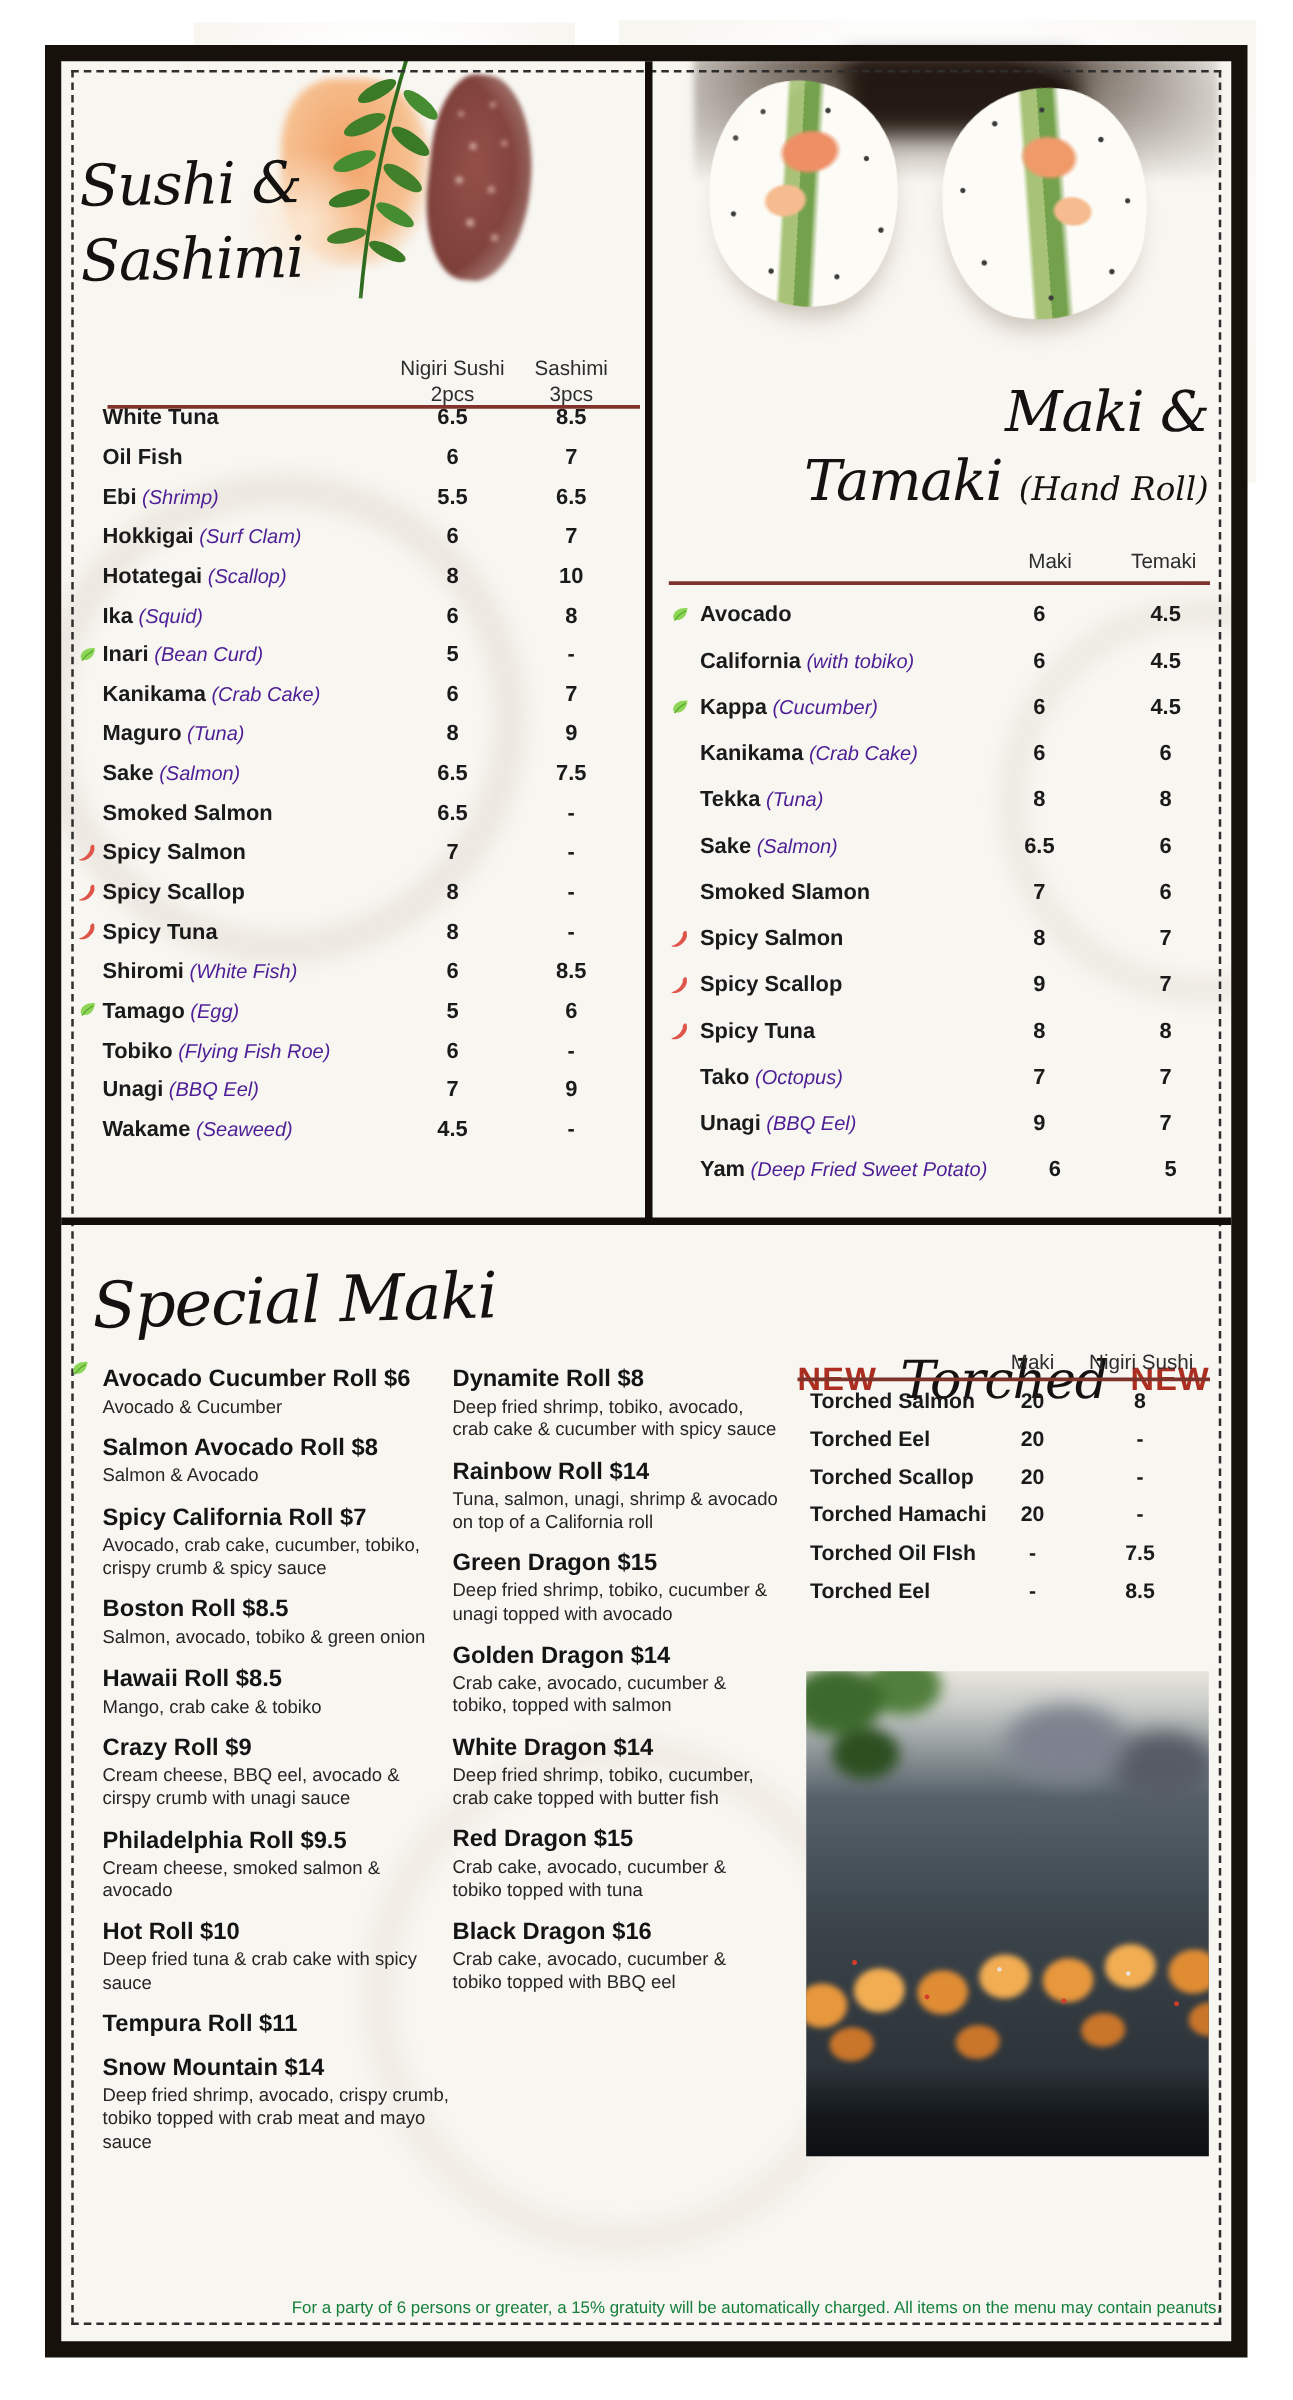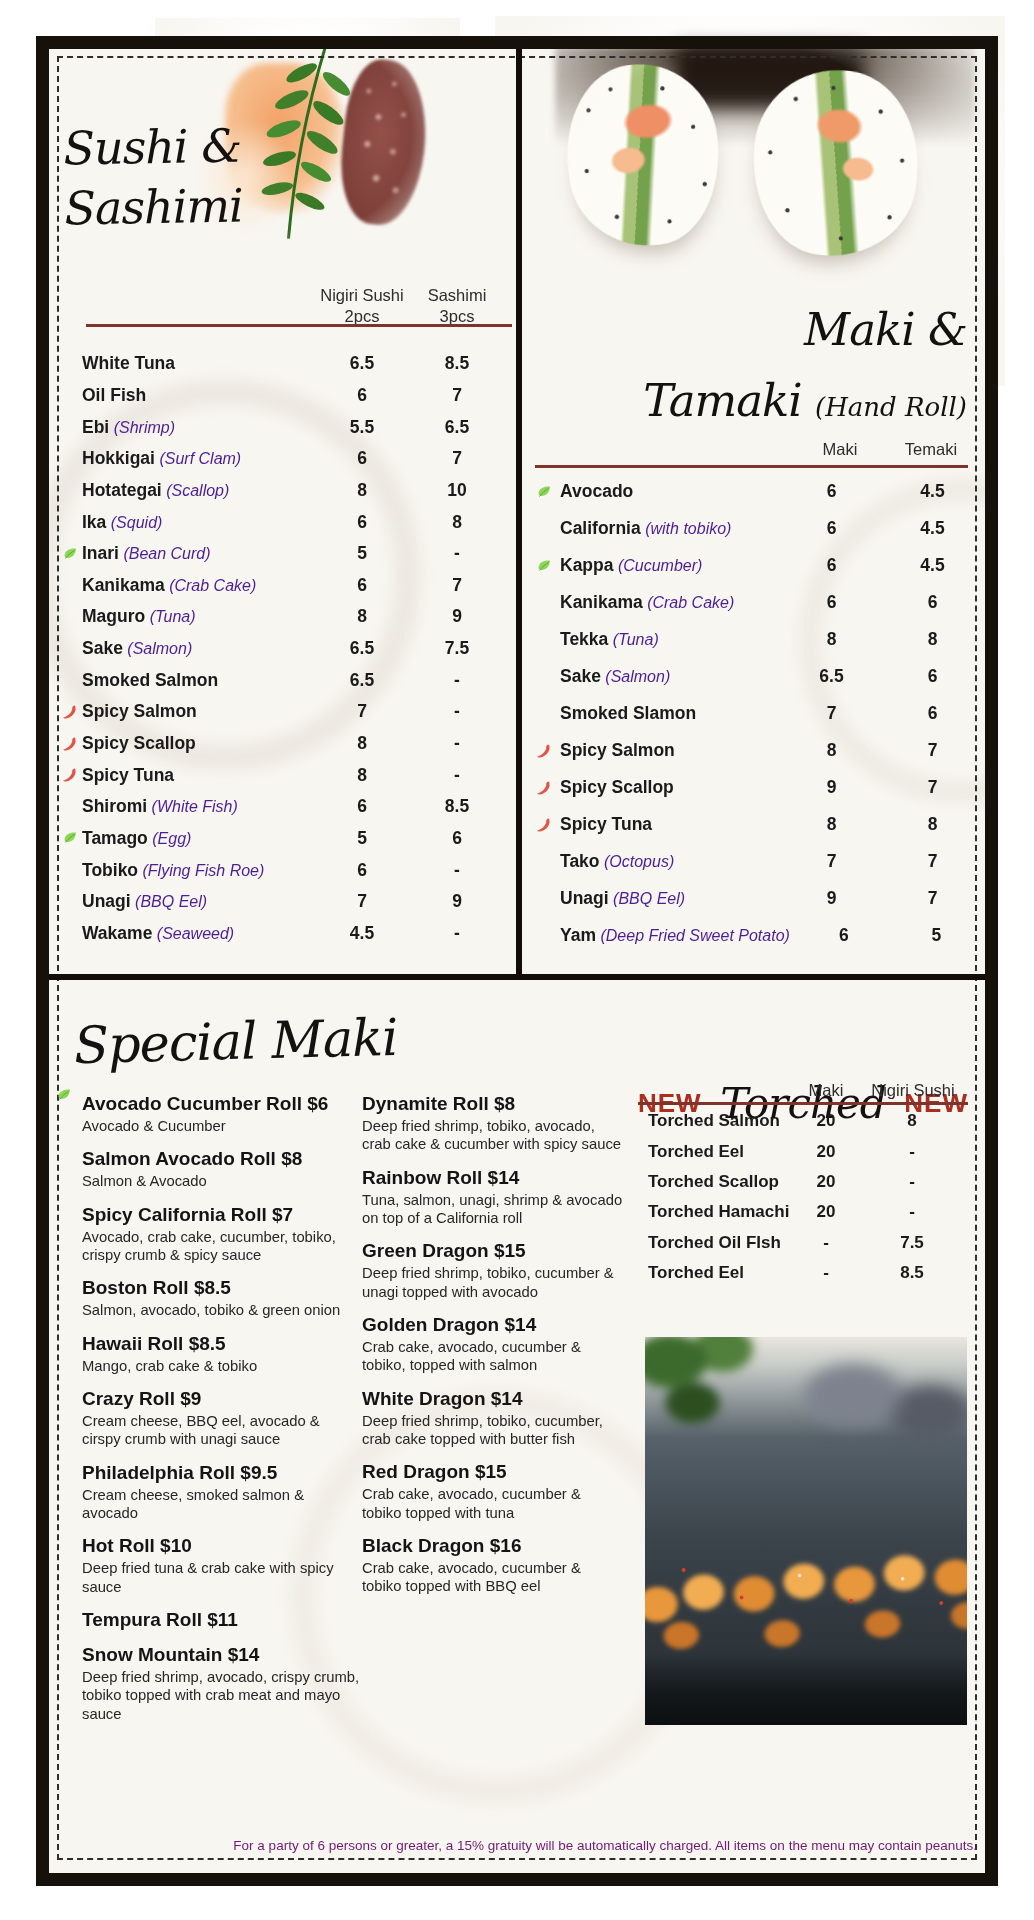--- a/index.html
+++ b/index.html
@@ -9,21 +9,21 @@
   .paper{left:49px;top:49px;width:936px;height:1826px;background:#f8f6f1;overflow:hidden;z-index:1;}
   .swirl{border-radius:50%;filter:blur(7px);}
   .frame{left:36px;top:36px;width:962px;height:1850px;border:13px solid #17110c;box-sizing:border-box;z-index:5;pointer-events:none;}
   .dashed{left:57px;top:56px;width:920px;height:1804px;border:2px dashed #2e2e2e;box-sizing:border-box;z-index:5;pointer-events:none;}
   .vdiv{left:516px;top:49px;width:6px;height:929px;background:#120d09;z-index:6;}
   .hdiv{left:49px;top:974px;width:936px;height:6px;background:#120d09;z-index:6;}
   
   .script{font-family:"DejaVu Serif",serif;font-style:italic;color:#141210;letter-spacing:-1px;z-index:7;}
   .title-ss{left:64px;top:118px;font-size:46px;line-height:1.3;transform:rotate(-1deg);}
   .title-mt{left:555px;top:307px;width:412px;text-align:right;font-size:45px;line-height:1.0;}
-  .title-mt .l2{margin-top:26px;}
+  .title-mt .l2{margin-top:10px;}
   .title-mt .suffix{font-size:26px;letter-spacing:0;}
   .title-special{left:74px;top:1012px;font-size:51px;transform:rotate(-1.5deg);}
   .torched-script{font-size:42px;font-family:"DejaVu Serif",serif;font-style:italic;letter-spacing:-1px;color:#141210;}
   
   .colhdr{font-size:16.5px;line-height:1.26;color:#2d2d2d;text-align:center;z-index:7;}
   .rule{height:3px;background:#7e342a;z-index:7;}
   .hdr-nigiri{left:292px;top:285px;width:140px;}
   .hdr-sashimi{left:397px;top:285px;width:120px;}
   .rule-ss{left:86px;top:324px;width:426px;}
   .hdr-maki{left:800px;top:439px;width:80px;}
@@ -32,21 +32,21 @@
   .hdr-t-maki{left:793px;top:1080px;width:66px;}
   .hdr-t-nigiri{left:856px;top:1080px;width:114px;}
   .rule-t{left:638px;top:1102px;width:330px;}
   
   .rows{z-index:7;}
   .m-row{display:flex;align-items:center;position:relative;}
   .nm{flex:1;font-weight:bold;font-size:17.5px;color:#1a1a1a;white-space:nowrap;}
   .alt{font-weight:normal;color:#4c1d95;font-size:16px;}
   .pc{text-align:center;font-weight:bold;font-size:17.5px;color:#1a1a1a;}
   .ic{position:absolute;left:0;top:50%;transform:translateY(-50%);width:16px;height:16px;line-height:0;}
-  #sushi-rows{left:62px;top:348px;width:440px;}
+  #sushi-rows{left:62px;top:318px;width:440px;}
   #sushi-rows .m-row{height:31.65px;padding-left:20px;}
   #sushi-rows .pc-nigiri{width:100px;}
   #sushi-rows .pc-sashimi{width:90px;}
   #maki-rows{left:530px;top:473px;width:445px;}
   #maki-rows .m-row{height:37px;padding-left:30px;gap:11px;}
   #maki-rows .ic{left:6px;}
   #maki-rows .pc-maki{width:95px;}
   #maki-rows .pc-temaki{width:85px;}
   #torched-rows{left:638px;top:1106px;width:330px;}
   #torched-rows .m-row{height:30.4px;padding-left:10px;}
@@ -59,21 +59,21 @@
   .new{color:#ab2e20;font-size:26px;font-weight:bold;letter-spacing:1px;}
   
   .sp-col{z-index:7;}
   #special-col1{left:82px;top:1093px;width:278px;}
   #special-col2{left:362px;top:1093px;width:262px;}
   .sp-item{position:relative;margin-bottom:13px;}
   .sp-name{font-size:19px;font-weight:bold;color:#141414;margin-bottom:2px;position:relative;}
   .sp-desc{font-size:14.8px;line-height:1.24;color:#262626;}
   .sp-ic{position:absolute;left:-26px;top:2px;}
   
-  .footer{left:150px;top:1838px;width:827px;text-align:right;font-size:13.5px;color:#701a75;z-index:7;}
+  .footer{left:150px;top:1838px;width:827px;text-align:right;font-size:13.5px;color:#15803d;z-index:7;}
   
   .photo{z-index:3;}
   .photo-ss{left:185px;top:48px;width:245px;height:200px;}
   .photo-ss .fish{position:absolute;left:40px;top:15px;width:120px;height:150px;background:radial-gradient(ellipse at 45% 40%,#f2a268 0%,#f6c090 55%,rgba(246,192,144,0) 78%);border-radius:35% 45% 40% 45%;filter:blur(3px);}
   .photo-ss .fish2{position:absolute;left:12px;top:75px;width:95px;height:110px;background:radial-gradient(ellipse at 50% 50%,#fbe7d2 0%,rgba(251,231,210,0) 75%);filter:blur(4px);}
   .photo-ss .tent{position:absolute;left:158px;top:12px;width:82px;height:165px;border-radius:42% 58% 52% 48%;transform:rotate(6deg);filter:blur(1.5px);
      background:radial-gradient(circle 5px at 25% 20%,#c09086 0 2px,transparent 3px),radial-gradient(circle 5px at 55% 14%,#c09086 0 2px,transparent 3px),
      radial-gradient(circle 5px at 40% 35%,#caa39a 0 2.4px,transparent 3.4px),radial-gradient(circle 5px at 70% 32%,#c09086 0 2px,transparent 3px),
      radial-gradient(circle 6px at 30% 52%,#caa39a 0 2.6px,transparent 3.6px),radial-gradient(circle 6px at 62% 55%,#c09086 0 2.6px,transparent 3.6px),
      radial-gradient(circle 6px at 45% 72%,#caa39a 0 2.8px,transparent 3.8px),radial-gradient(circle 6px at 70% 78%,#c09086 0 2.6px,transparent 3.6px),

